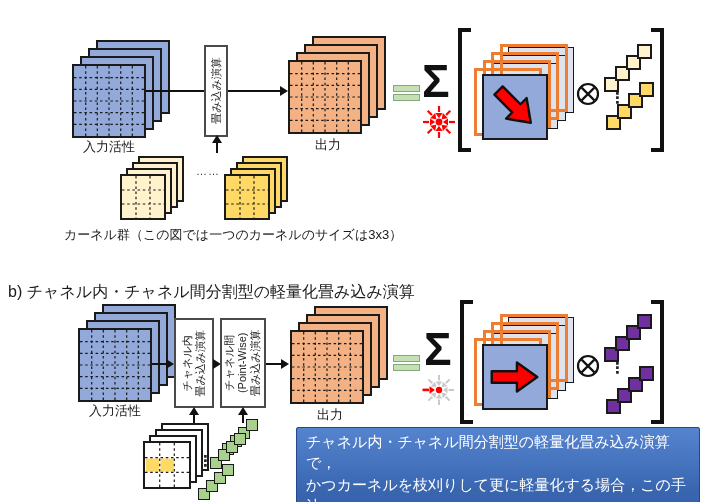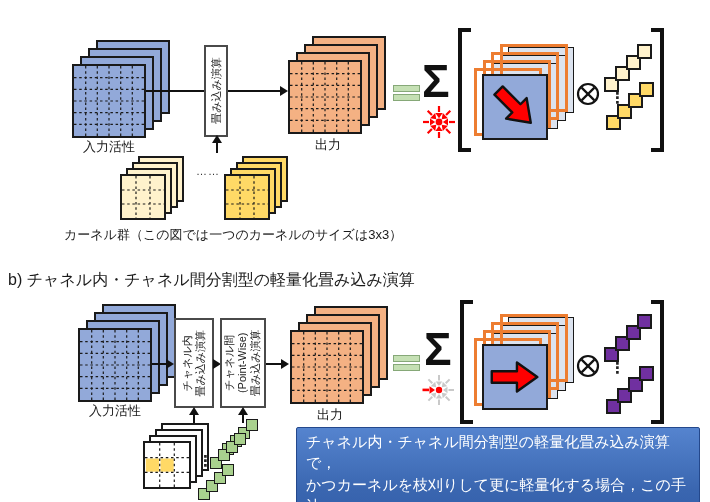--- a/index.html
+++ b/index.html
@@ -183,21 +183,21 @@
     <div class="layer l-yellow" style="left:6px;top:12px;width:46px;height:46px;"></div>
     <div class="layer l-yellow" style="left:0;top:18px;width:46px;height:46px;">
       <svg class="gridsvg" width="42" height="42">
           <path d="M14 0V42M28 0V42M0 14H42M0 28H42" stroke="#1a1a1a" stroke-width="1.2" stroke-dasharray="2.5 2.7" fill="none"></path>
         </svg>
     </div>
   </div>
   <div class="caption" style="left:64px;top:226px;">カーネル群（この図では一つのカーネルのサイズは3x3）</div>
 
 
-  <div class="title" style="left:8px;top:270px;">b) チャネル内・チャネル間分割型の軽量化畳み込み演算</div>
+  <div class="title" style="left:8px;top:282px;">b) チャネル内・チャネル間分割型の軽量化畳み込み演算</div>
 
   <div class="abs" style="left:78px;top:304px;width:98px;height:98px;">
     <div class="layer l-blue" style="left:24px;top:0;width:74px;height:74px;"></div>
     <div class="layer l-blue" style="left:16px;top:8px;width:74px;height:74px;"></div>
     <div class="layer l-blue" style="left:8px;top:16px;width:74px;height:74px;"></div>
     <div class="layer l-blue" style="left:0;top:24px;width:74px;height:74px;">
       <svg class="gridsvg" width="70" height="70">
           <path d="M11.7 0V70M23.3 0V70M35 0V70M46.7 0V70M58.3 0V70M0 11.7H70M0 23.3H70M0 35H70M0 46.7H70M0 58.3H70" stroke="#1a1a1a" stroke-width="1.2" stroke-dasharray="2.5 2.7" fill="none"></path>
         </svg>
     </div>

